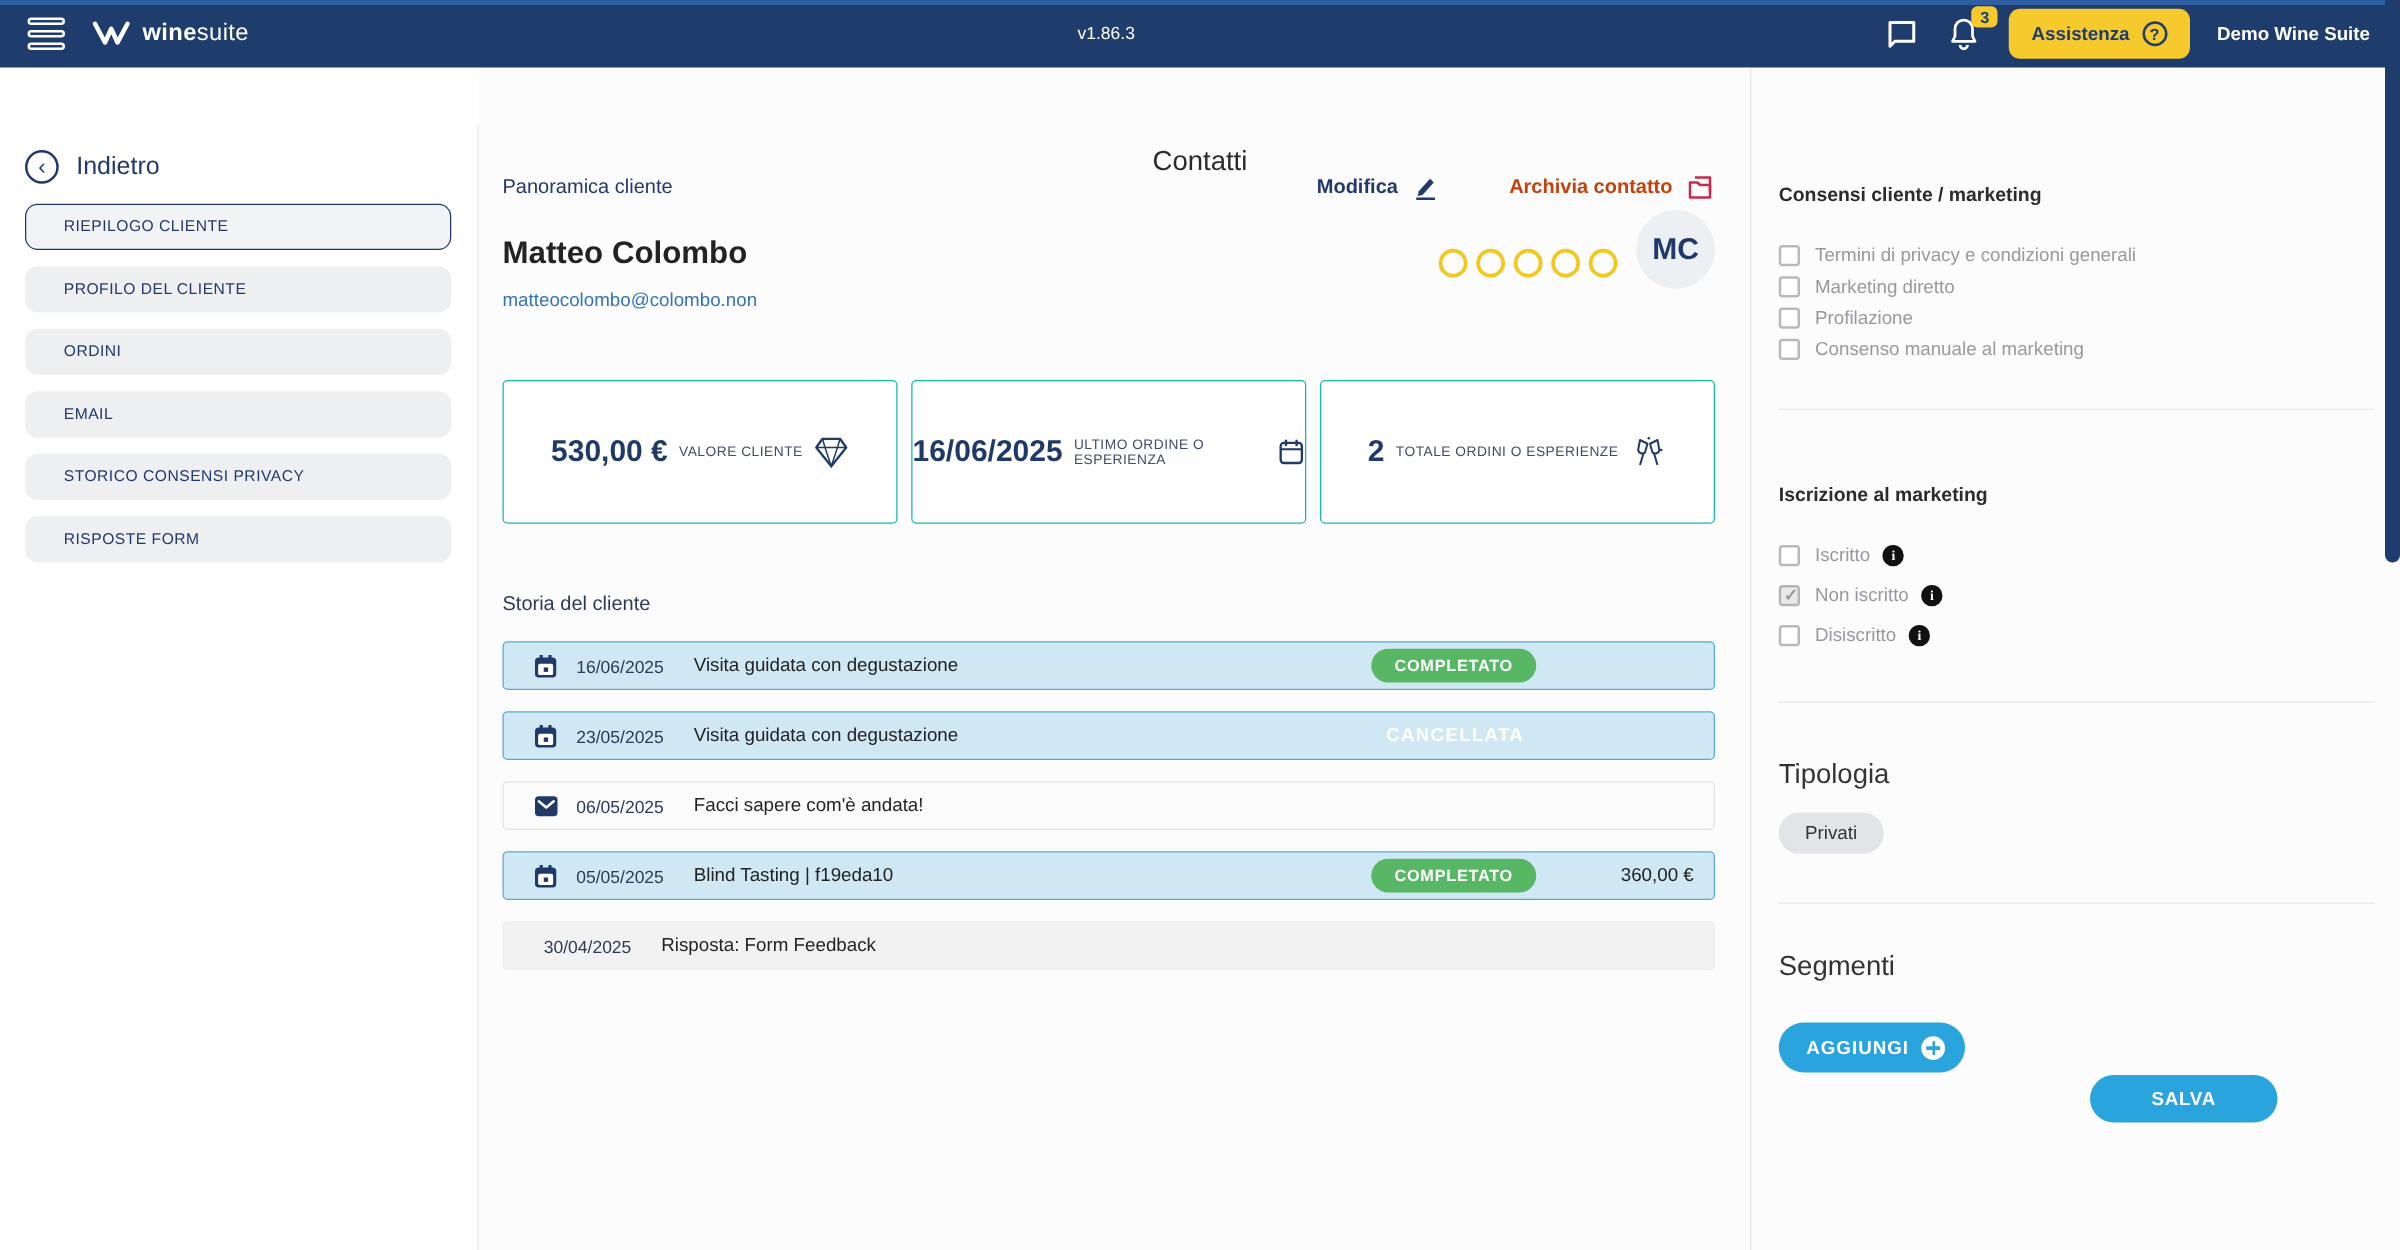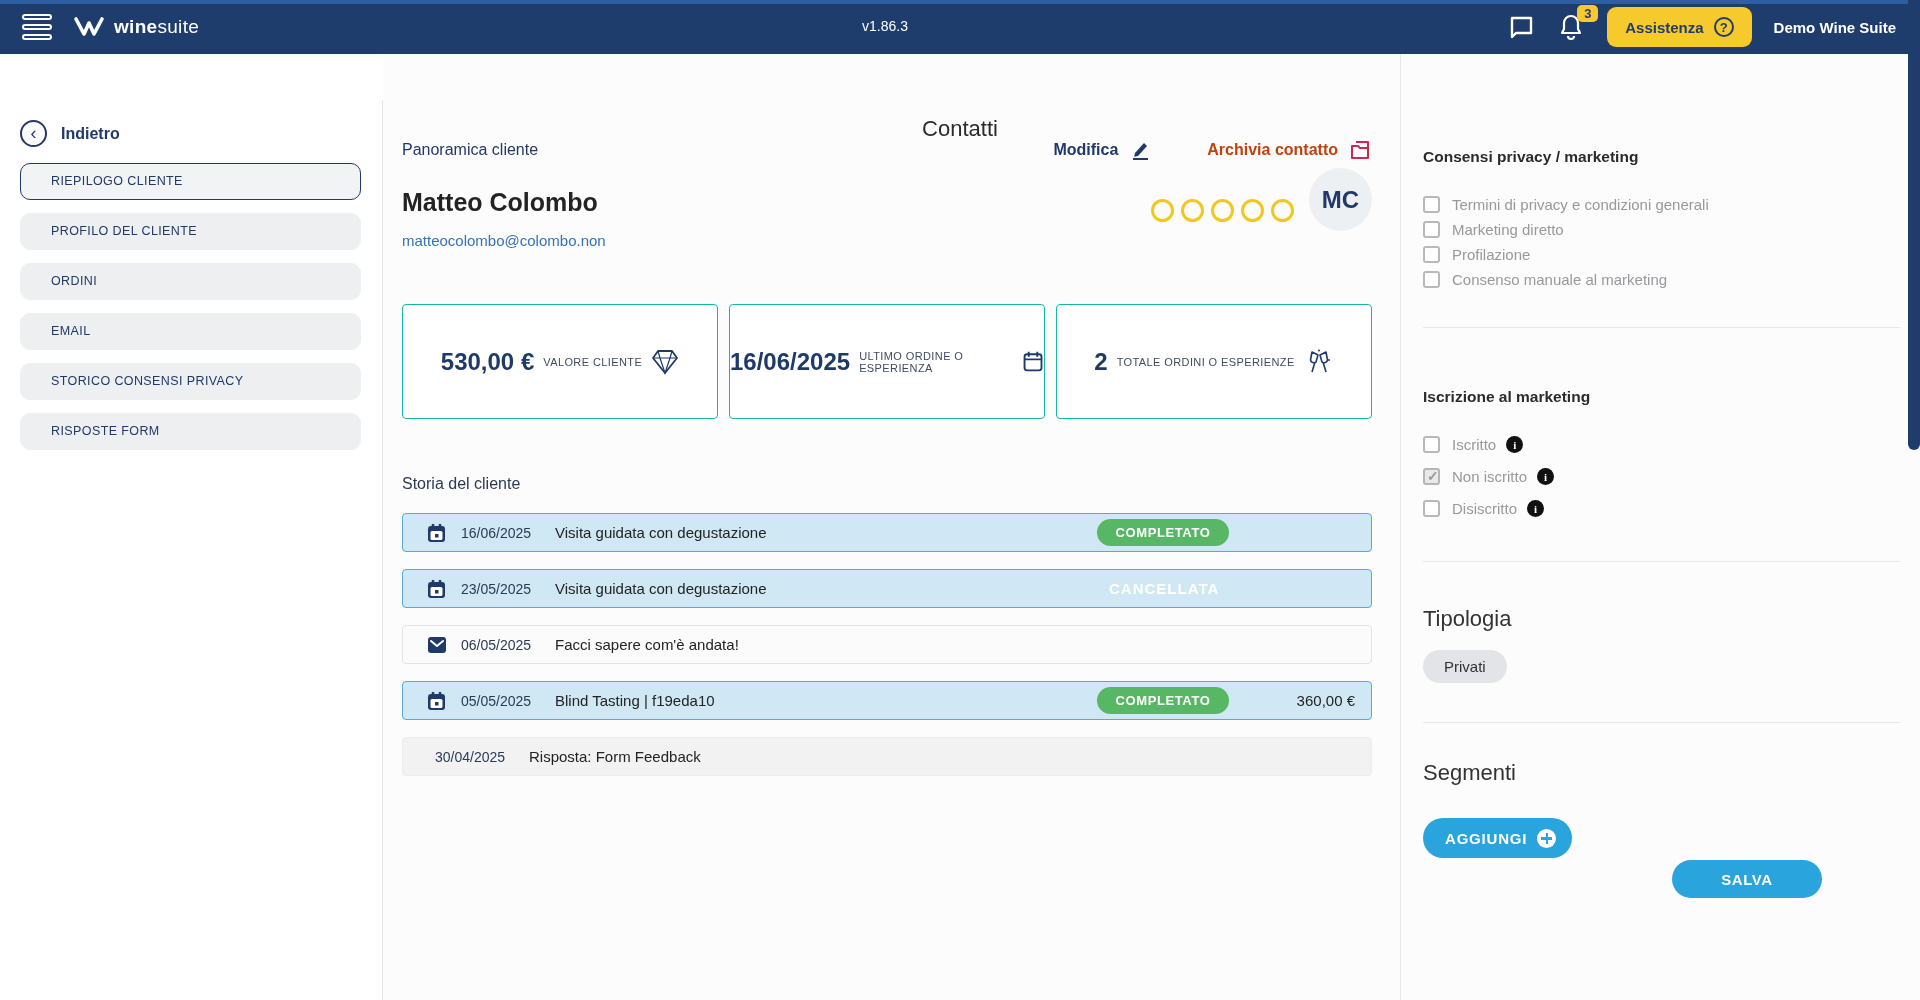--- a/index.html
+++ b/index.html
@@ -44,21 +44,21 @@
   
   .scroll-thumb { position:absolute; right:0; top:0; width:12px; height:450px;
     background:#1e3c6c; border-radius:0 0 6px 6px; }
 
   
   .sidebar { position:absolute; left:20px; top:120px; width:341px; }
   .back-row { display:flex; align-items:center; gap:14px; margin-bottom:16px; cursor:pointer; }
   .back-circle { width:27px; height:27px; border:2px solid #21386a; border-radius:50%;
     color:#21386a; display:flex; align-items:center; justify-content:center;
     font-size:18px; line-height:1; padding-bottom:2px; }
-  .back-label { color:#21386a; font-weight:bold; font-size:16px;text-align:center; }
+  .back-label { color:#21386a; font-weight:normal; font-size:20px;text-align:center; }
   .side-item { height:37px; line-height:35px; margin-bottom:13px; border-radius:10px;
     background:#edeff1; color:#21386a; font-size:12.5px; letter-spacing:.4px;
     padding-left:30px; cursor:pointer; border:1px solid #edeff1; }
   .side-item.active { background:#f2f3f5; border:1.5px solid #21386a; }
 
   
   .main { position:absolute; left:402px; top:0; width:970px; }
   .main-header { position:absolute; top:138px; width:970px; display:flex; align-items:center; }
   .section-title { color:#21386a; font-size:16px; }
   .header-actions { margin-left:auto; display:flex; align-items:center; gap:56px; }
@@ -317,21 +317,21 @@
     <div class="h-row gray">
       <span class="h-date noicon">30/04/2025</span>
       <span class="h-text">Risposta: Form Feedback</span>
     </div>
 
   </div>
 </div>
 
 <div class="panel">
 
-  <div class="panel-h consensi-title">Consensi privacy / marketing</div>
+  <div class="panel-h consensi-title">Consensi cliente / marketing</div>
 
   <div class="cb-row" style="top:196px">
     <span class="cb"></span>
     <span class="cb-label">Termini di privacy e condizioni generali</span>
   </div>
   <div class="cb-row" style="top:221px">
     <span class="cb"></span>
     <span class="cb-label">Marketing diretto</span>
   </div>
   <div class="cb-row" style="top:246px">

